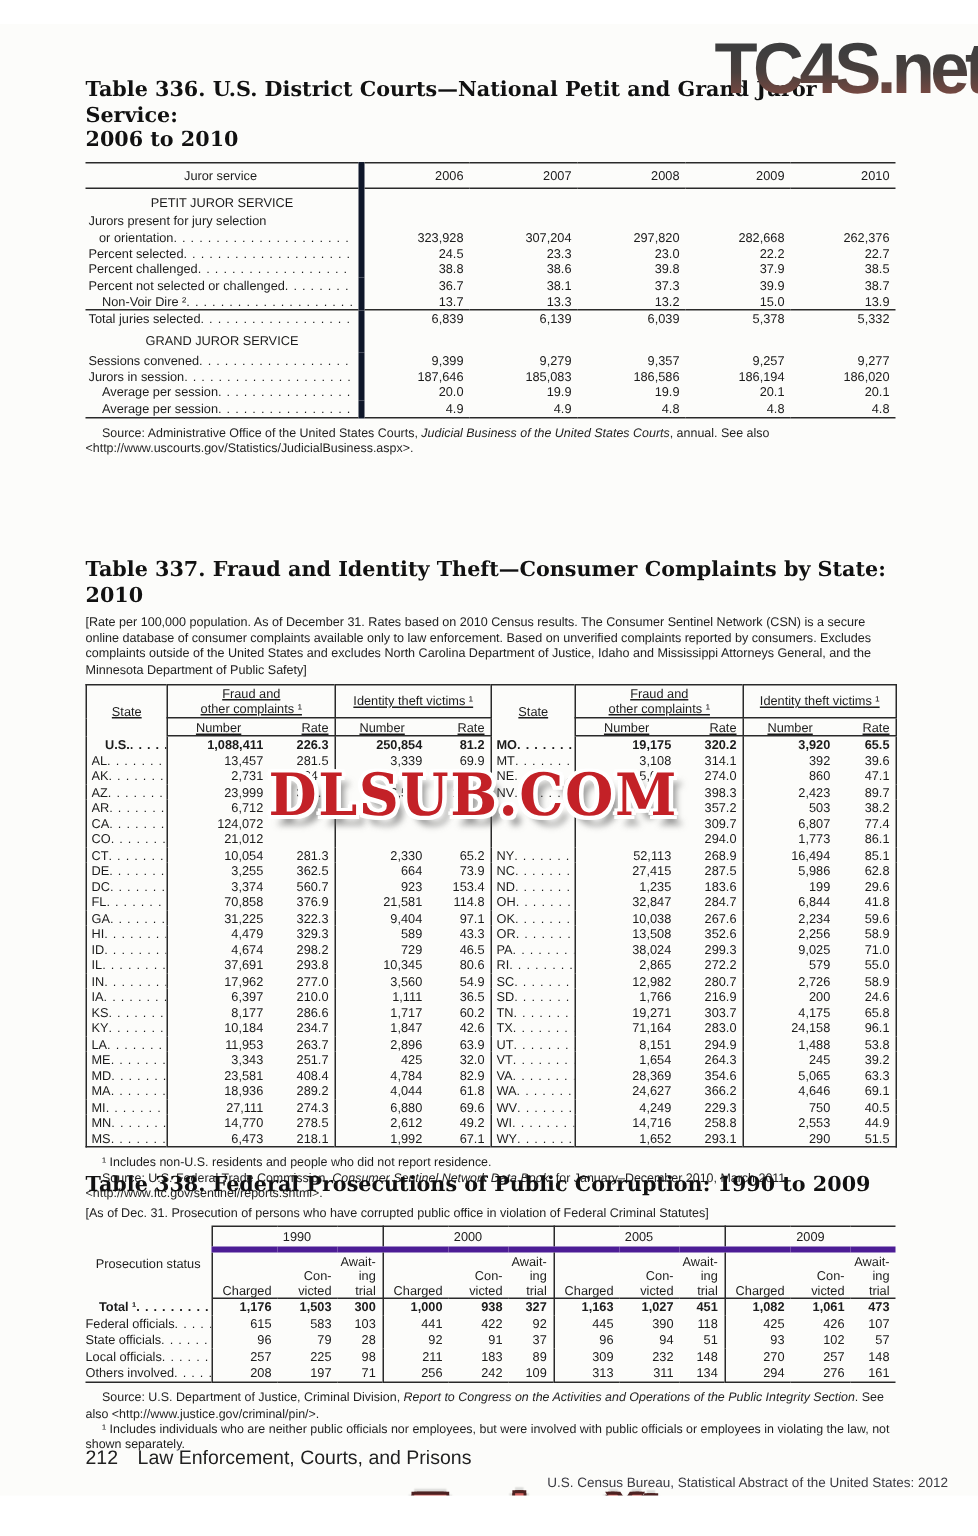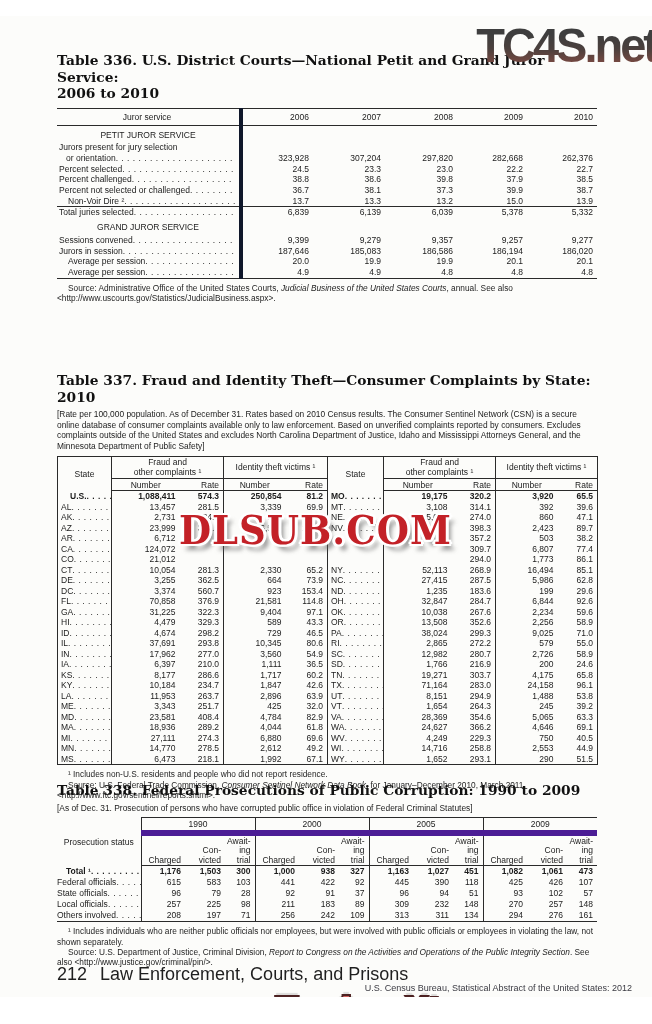--- a/index.html
+++ b/index.html
@@ -60,43 +60,43 @@
   #t336 thead th { border-bottom:1px solid #2a2a2a; height:17px; vertical-align:middle; }
   #t336 .stubcol { border-right:4px solid #0f172a; padding-left:2px; padding-right:4px; }
   #t336 thead .stubcol { text-align:center; }
   #t336 td { height:10.7px; line-height:10.7px; }
   #t336 .sec-cell { text-align:center; padding:4px 0 2px; height:16px; }
   #t336 .ind .leader { padding-left:9px; }
   #t336 .rule-above td { border-top:1px solid #2a2a2a; }
   #t336 .l1 { line-height:10.7px; }
   
   #t337 { margin-top:5px; border:1px solid #2a2a2a; }
-  #t337 thead th { vertical-align:middle; }
+  #t337 thead th { vertical-align:middle;text-decoration:underline; }
   #t337 .hgroup { text-align:center; white-space:pre-line; line-height:9.5px;
                   border-bottom:1px solid #2a2a2a; height:22px; }
   #t337 .hstate { }
   #t337 .hsub { height:12px; }
   #t337 thead tr:last-child th { border-bottom:1px solid #2a2a2a; }
   #t337 .hnum { text-align:center; }
   #t337 .hrate { text-align:right; padding-right:4px; }
   #t337 .b-r { border-right:1px solid #2a2a2a; }
   #t337 td { height:10.5px; line-height:10.5px; }
   #t337 td.state { padding-left:3px; }
   #t337 .us-ind .lbl { padding-left:9px; }
   
   #t338 { margin-top:4px; border-bottom:1px solid #2a2a2a; }
   #t338 .hyear { text-align:center; border-top:1px solid #2a2a2a;
-                 border-bottom:6px solid #4c1d95; height:15px; vertical-align:middle; }
+                 border-bottom:4px solid #4c1d95; height:15px; vertical-align:middle; }
   #t338 .hstub { vertical-align:middle; text-align:center; }
   #t338 .hsub { white-space:pre-line; text-align:right; padding-right:4px;
                 line-height:9.5px; border-bottom:1px solid #2a2a2a; height:33px; }
   #t338 .b-r { border-right:1px solid #2a2a2a; }
   #t338 td { height:11px; line-height:11px; }
   
-  #footer-line { position:absolute; left:57px; top:948px; font-size:18px; color:#1f1f1f; }
+  #footer-line { position:absolute; left:57px; top:948px; font-size:13px; color:#1f1f1f; }
   #footer-line .pgnum { margin-right:13px; }
   #census-line { position:absolute; right:20px; top:967px; font-size:9px; color:#3a3a42; }
 </style>
 </head>
 <body>
 
 <div id="page">
 
   <div class="wm" id="wm-top">TC4S.net</div>
 
@@ -319,21 +319,21 @@
       </thead>
       <tbody id="t337-body">
           <tr class="bold">
             <td class="state b-r">
               <div class="leader us-ind">
                 <span class="lbl">U.S.</span>
                 <span class="dots"></span>
               </div>
             </td>
             <td class="num">1,088,411</td>
-            <td class="num b-r">574.3</td>
+            <td class="num b-r">226.3</td>
             <td class="num">250,854</td>
             <td class="num b-r">81.2</td>
             <td class="state b-r">
               <div class="leader">
                 <span class="lbl">MO</span>
                 <span class="dots"></span>
               </div>
             </td>
             <td class="num">19,175</td>
             <td class="num b-r">320.2</td>
@@ -548,21 +548,21 @@
             <td class="num b-r">114.8</td>
             <td class="state b-r">
               <div class="leader">
                 <span class="lbl">OH</span>
                 <span class="dots"></span>
               </div>
             </td>
             <td class="num">32,847</td>
             <td class="num b-r">284.7</td>
             <td class="num">6,844</td>
-            <td class="num">92.6</td>
+            <td class="num">41.8</td>
           </tr>
           <tr>
             <td class="state b-r">
               <div class="leader">
                 <span class="lbl">GA</span>
                 <span class="dots"></span>
               </div>
             </td>
             <td class="num">31,225</td>
             <td class="num b-r">322.3</td>
@@ -1048,22 +1048,22 @@
             <td class="num">313</td>
             <td class="num">311</td>
             <td class="num b-r">134</td>
             <td class="num">294</td>
             <td class="num">276</td>
             <td class="num">161</td>
           </tr>
         </tbody>
     </table>
     <div class="fnotes">
+      <p><span>Source: U.S. Department of Justice, Criminal Division, </span><i>Report to Congress on the Activities and Operations of the Public Integrity Section</i><span>. See also &lt;http://www.justice.gov/criminal/pin/&gt;.</span></p>
       <p>¹ Includes individuals who are neither public officials nor employees, but were involved with public officials or employees in violating the law, not shown separately.</p>
-      <p><span>Source: U.S. Department of Justice, Criminal Division, </span><i>Report to Congress on the Activities and Operations of the Public Integrity Section</i><span>. See also &lt;http://www.justice.gov/criminal/pin/&gt;.</span></p>
     </div>
   </div>
 
   <div id="footer-line">
     <span class="pgnum">212</span><span>Law Enforcement, Courts, and Prisons</span>
   </div>
   <div id="census-line">U.S. Census Bureau, Statistical Abstract of the United States: 2012</div>
 
   <div class="wm" id="wm-bottom">TradersXtreme.com</div>
 

